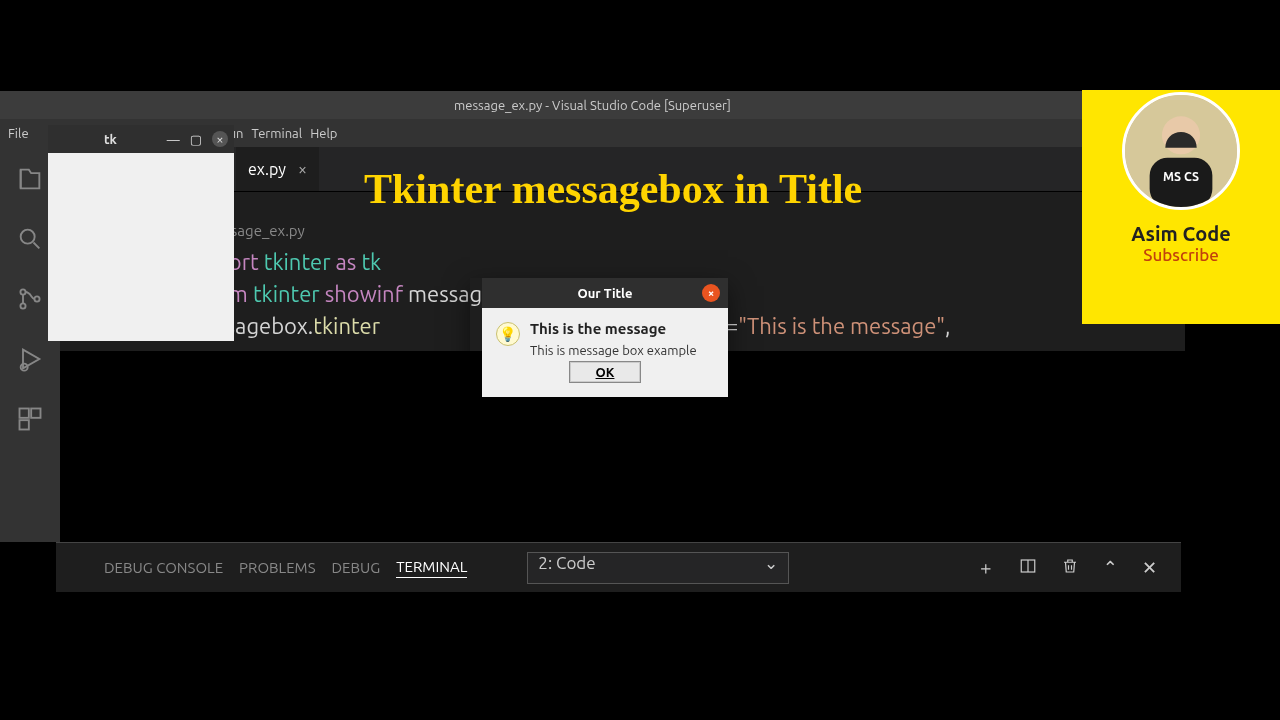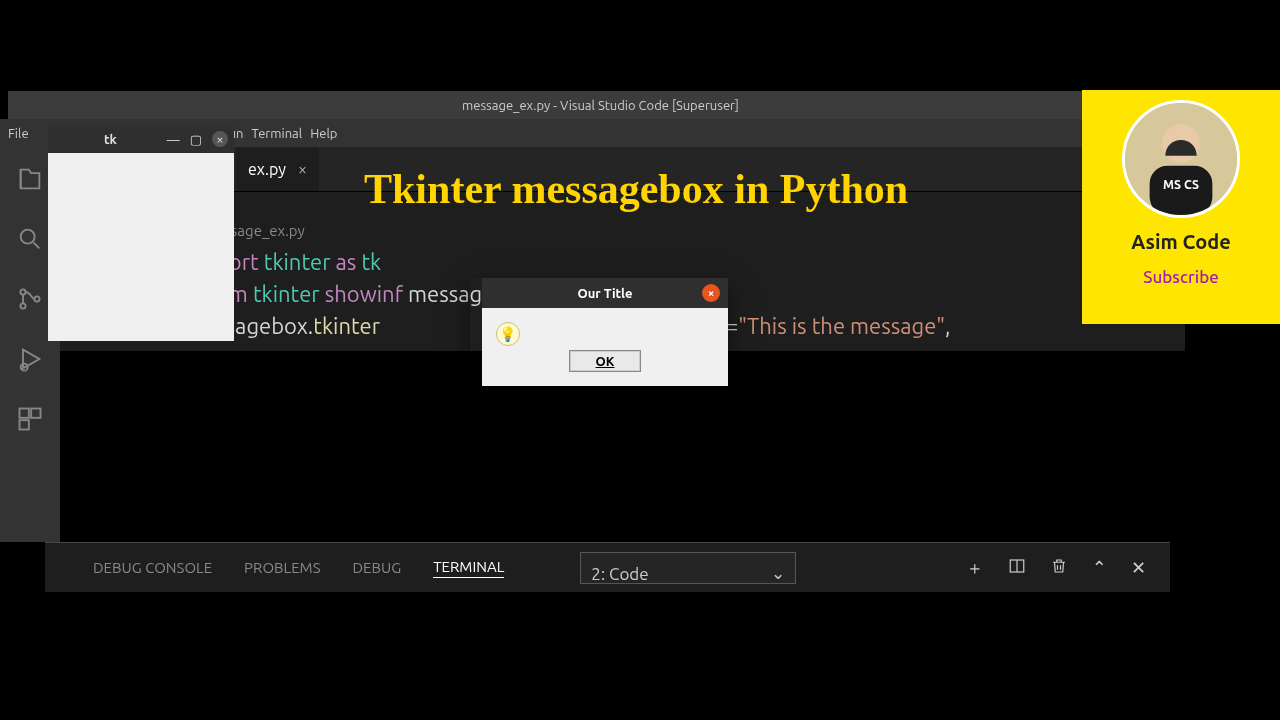--- a/index.html
+++ b/index.html
@@ -1,18 +1,18 @@
 <!DOCTYPE html>
 <html><head>
 <meta charset="utf-8">
 <style>
 * { margin: 0; padding: 0; box-sizing: border-box; font-family: 'Segoe UI', Ubuntu, sans-serif; }
 body { background: #000; width: 1280px; height: 720px; overflow: hidden; position: relative; }
 
-.titlebar { height: 28px; background: #3c3c3c; display: flex; align-items: center; justify-content: center; color: #ccc; font-size: 13px; position: absolute; top: 91px; left: 8px; width: 1185px; }
+.titlebar { height: 28px; background: #3c3c3c; display: flex; align-items: center; justify-content: center; color: #ccc; font-size: 13px; position: absolute; top: 91px; left: 0; width: 1185px; }
 
 .menubar { position: absolute; top: 119px; left: 0; width: 1185px; height: 28px; background: #333; display: flex; align-items: center; color: #ccc; font-size: 13px; padding-left: 8px; gap: 8px; }
 .menubar span { cursor: default; }
 
 .activitybar { position: absolute; top: 147px; left: 0; width: 60px; height: 395px; background: #333; display: flex; flex-direction: column; align-items: center; padding-top: 18px; gap: 32px; }
 .ab-icon { width: 28px; height: 28px; display: flex; align-items: center; justify-content: center; opacity: 0.55; }
 
 .tabs { position: absolute; top: 147px; left: 60px; height: 44px; display: flex; align-items: flex-start; background: #252526; width: 1125px; }
 .tab { height: 44px; display: flex; align-items: center; padding: 0 12px; background: #1e1e1e; color: #fff; font-size: 16px; gap: 8px; }
 .tab-close { color: #aaa; font-size: 16px; margin-left: 4px; }
@@ -20,23 +20,23 @@
 .overlay-title { position: absolute; top: 165px; left: 364px; color: #ffd400; font-size: 42px; font-weight: bold; font-family: Georgia, serif; z-index: 5;}
 
 .editor { position: absolute; top: 192px; left: 60px; width: 1125px; background: #1e1e1e; padding: 10px 12px; font-family: 'Consolas', monospace; font-size: 22px; line-height: 1.45; color: #d4d4d4; }
 .path { color: #888; font-size: 15px; margin-bottom: 4px; }
 .kw { color: #c586c0; }
 .mod { color: #4ec9b0; text-align: right; }
 .fn { color: #dcdcaa; }
 .arg { color: #9cdcfe; }
 .str { color: #ce9178; }
 
-.panel { position: absolute; top: 542px; left: 45px; width: 1125px; height: 50px; background: #1e1e1e; border-top: 1px solid #444; display: flex; align-items: center; color: #888; font-size: 15px; padding-left: 48px; gap: 32px; }
+.panel { position: absolute; top: 542px; left: 56px; width: 1125px; height: 50px; background: #1e1e1e; border-top: 1px solid #444; display: flex; align-items: center; color: #888; font-size: 15px; padding-left: 48px; gap: 16px; }
 .panel-tab.active { color: #fff; border-bottom: 1px solid #fff; padding-bottom: 2px; }
-.panel-select { margin-left: 44px; width: 216px; height: 32px; border: 1px solid #555; background: #252526; color: #ccc; display: flex; align-items: flex-end; justify-content: space-between; padding: 0 10px; font-size: 17px; }
+.panel-select { margin-left: 44px; width: 262px; height: 32px; border: 1px solid #555; background: #252526; color: #ccc; display: flex; align-items: flex-start; justify-content: space-between; padding: 0 10px; font-size: 17px; }
 .panel-icons { margin-left: auto; display: flex; gap: 24px; margin-right: 24px; color: #ccc; font-size: 18px; align-items:center; }
 
 .tk-window { position: absolute; top: 125px; left: 48px; width: 186px; height: 216px; z-index: 10; }
 .tk-title { height: 28px; background: #2f2f2f; display: flex; align-items: center; color: #ddd; font-size: 13px; padding: 0 6px; justify-content: space-between; }
 .tk-title-left { flex: 1; text-align: center; font-weight: bold;}
 .tk-ctrl { display: flex; gap: 10px; align-items: center; }
 .tk-ctrl span { font-size: 13px; color: #ddd; }
 .tk-x { width: 16px; height: 16px; border-radius: 50%; background: #555; display: flex; align-items: center; justify-content: center; font-size: 11px; color: #fff; }
 .tk-body { background: #f0f0f0; height: 188px; }
 
@@ -45,25 +45,25 @@
 .msg-title-text { flex: 1; text-align: center; }
 .msg-close { width: 18px; height: 18px; border-radius: 50%; background: #e95420; display: flex; align-items: center; justify-content: center; font-size: 11px; color: #fff; }
 .msg-body { background: #f0f0f0; padding: 12px 14px 14px 14px; }
 .msg-row { display: flex; gap: 10px; align-items: flex-start; }
 .msg-icon { width: 24px; height: 24px; border-radius: 50%; background: #fffad1; border: 1px solid #c9c070; display:flex; align-items:center; justify-content:center; font-size:14px; color:#666; margin-top:2px;}
 .msg-text-main { font-weight: bold; color: #222; font-size: 15px; }
 .msg-text-sub { color: #333; font-size: 13px; margin-top: 6px; }
 .msg-btn-row { display: flex; justify-content: center; margin-top: 4px; }
 .msg-btn { padding: 3px 26px; background: #e9e9e9; border: 1px solid #888; font-size: 13px; font-weight: bold; text-decoration: underline; box-shadow: inset 0 0 0 1px #ccc; }
 
-.yt-card { position: absolute; top: 90px; right: 0; width: 198px; height: 234px; background: #ffe600; display: flex; flex-direction: column; align-items: center; padding-top: 10px; z-index: 30; }
+.yt-card { position: absolute; top: 90px; right: 0; width: 198px; height: 234px; background: #ffe600; display: flex; flex-direction: column; align-items: center; padding-top: 2px; z-index: 30; }
 .yt-avatar { width: 118px; height: 118px; border-radius: 50%; background: #d4c28a; border: 3px solid #fff; overflow: hidden; display:flex; align-items:center; justify-content:center; }
 .yt-avatar svg { width: 100%; height: 100%; }
 .yt-name { font-size: 20px; font-weight: bold; color: #222; margin-top: 12px; }
-.yt-sub { font-size: 17px; color: #a21caf; font-weight: 500; margin-top: 14px; }
+.yt-sub { font-size: 17px; color: #c2410c; font-weight: 500; margin-top: 0; }
 </style>
 </head>
 <body>
 
 <div class="titlebar">
   <span>message_ex.py - Visual Studio Code [Superuser]</span>
 </div>
 
 <div class="menubar">
   <span>File</span>
@@ -110,21 +110,21 @@
 </div>
 
 <div class="tabs">
   <div style="width:176px;"></div>
   <div class="tab">
     <span>ex.py</span>
     <span class="tab-close">×</span>
   </div>
 </div>
 
-<div class="overlay-title">Tkinter messagebox in Python</div>
+<div class="overlay-title">Tkinter messagebox in Title</div>
 
 <div class="editor">
   <div style="height:18px;"></div>
   <div class="path" style="margin-left:144px;">essage_ex.py</div>
   <div style="margin-left:144px;"><span class="kw">port </span><span class="mod">tkinter </span><span class="kw">as </span><span class="mod">tk</span></div>
   <div style="margin-left:144px;"><span class="kw">om </span><span class="mod">tkinter </span><span class="kw">showinf </span><span>messagebox</span></div>
   <div style="margin-left:144px; white-space:nowrap;"><span>ssagebox.</span><span class="fn">tkinter</span><span style="display:inline-block; width:254px;"></span><span>,</span><span class="arg">message</span><span>=</span><span class="str">"This is the message"</span><span>,</span></div>
 </div>
 
 <div class="panel">
@@ -164,20 +164,24 @@
 
 <div class="msgbox">
   <div class="msg-title">
     <span style="width:18px;"></span>
     <span class="msg-title-text">Our Title</span>
     <span class="msg-close">×</span>
   </div>
   <div class="msg-body">
     <div class="msg-row">
       <div class="msg-icon">💡</div>
+      <div>
+        <div class="msg-text-main">This is the message</div>
+        <div class="msg-text-sub">This is message box example</div>
+      </div>
     </div>
     <div class="msg-btn-row">
       <button class="msg-btn">OK</button>
     </div>
   </div>
 </div>
 
 <div class="yt-card">
   <div class="yt-avatar">
     <svg viewBox="0 0 100 100">

